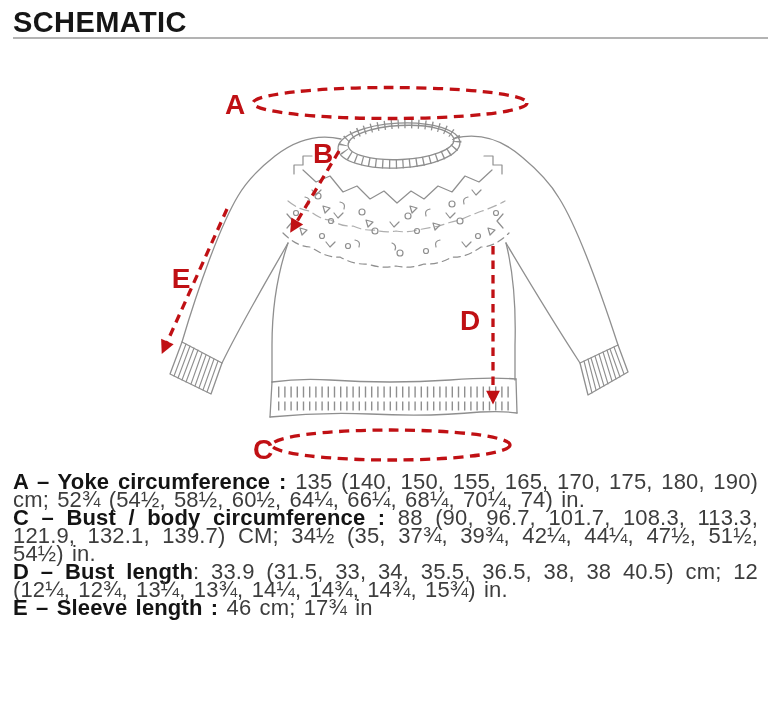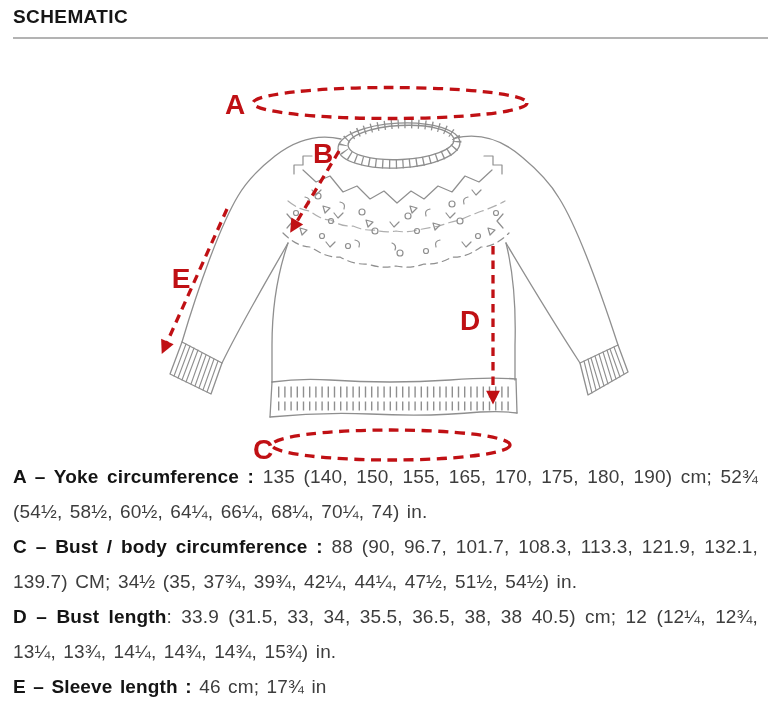--- a/index.html
+++ b/index.html
@@ -1,24 +1,24 @@
 <!DOCTYPE html>
 <html><head>
 <meta charset="utf-8">
 <style>
   html,body{margin:0;padding:0;background:#ffffff;}
   .page{position:relative;width:781px;height:718px;background:#fff;overflow:hidden;
         font-family:"Liberation Sans",sans-serif;}
-  .title{position:absolute;left:13px;top:6px;font-size:19px;font-weight:bold;
+  .title{position:absolute;left:13px;top:6px;font-size:29px;font-weight:bold;
          letter-spacing:.4px;color:#161616;}
   .rule{position:absolute;left:13px;top:37px;width:755px;height:0;
         border-top:2px solid #b3b3b3;}
   .drawing{position:absolute;left:0;top:0;width:781px;height:718px;}
-  .measures{position:absolute;left:13px;top:459px;width:745px;color:#3d3d3d;
-            font-size:19px;line-height:35px;}
+  .measures{position:absolute;left:13px;top:473px;width:745px;color:#3d3d3d;
+            font-size:22px;line-height:18px;}
   .mrow{margin:0;text-align:justify;word-spacing:2px;letter-spacing:.15px;}
   .mlabel{font-weight:bold;color:#141414;}
 </style>
 </head>
 <body>
 
 <div class="page">
 
   <div class="title">SCHEMATIC</div>
   <div class="rule"></div>

